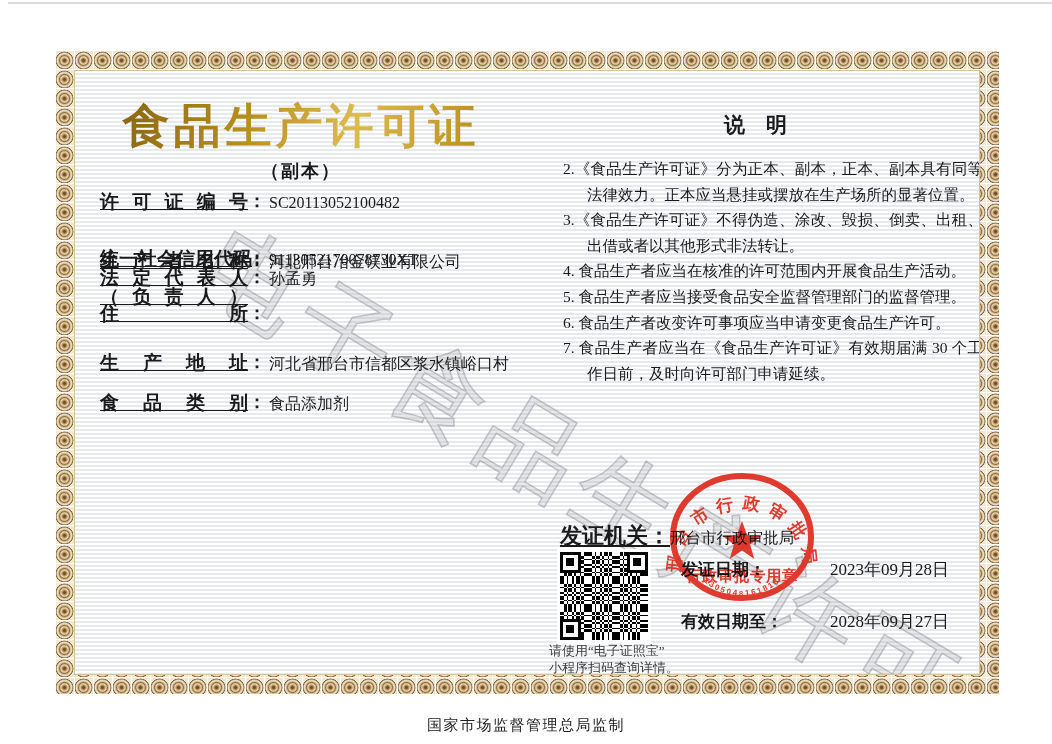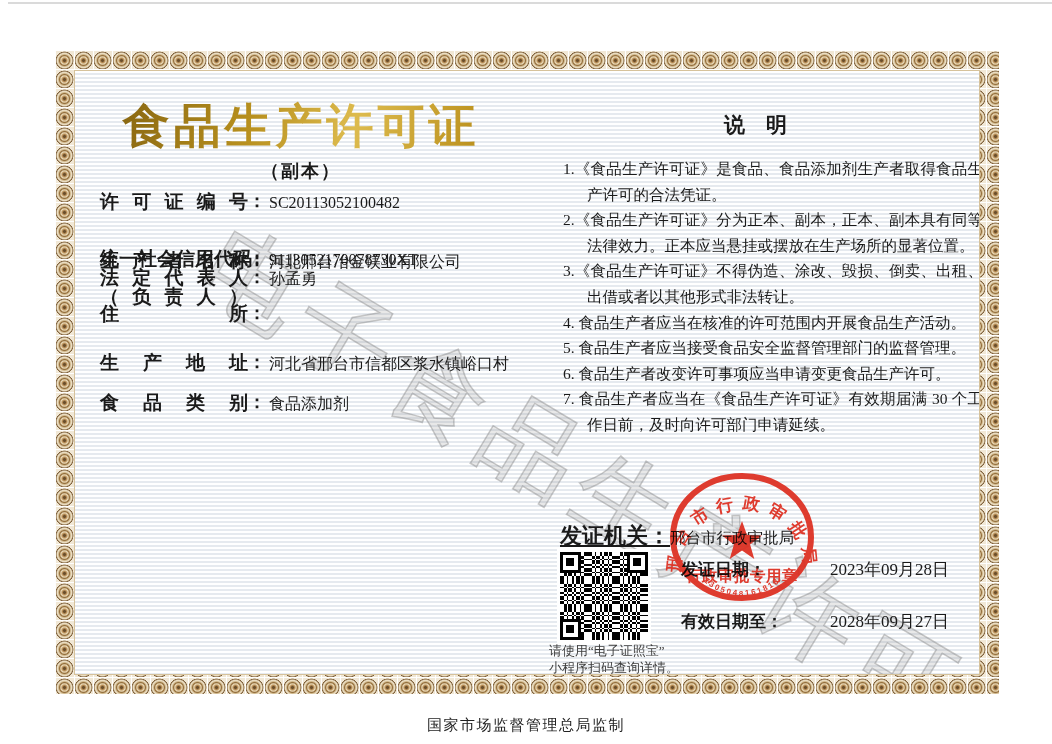--- a/index.html
+++ b/index.html
@@ -46,21 +46,21 @@
     -webkit-background-clip:text; background-clip:text; -webkit-text-fill-color:transparent;
   }
   .cert-subtitle {
     position:absolute; left:16px; top:88px; width:420px; text-align:center;
     font-size:18px; font-weight:bold; letter-spacing:2px;
   }
 
   .field-row { position:absolute; left:25px; white-space:nowrap; display:flex; align-items:flex-start; }
   .field-label {
     display:inline-block; width:148px; font-weight:bold; font-size:19px; line-height:19px;
-    text-align:justify; text-align-last:justify;
+    text-align:justify; text-align-last:justify;text-decoration:underline;
   }
   .field-colon { font-weight:bold; font-size:18px; line-height:19px; }
   .field-value { font-size:16px; line-height:19px; margin-left:3px; padding-top:1px; }
 
   .notes-title {
     position:absolute; left:478px; top:40px; width:405px; text-align:center;
     font-size:21px; font-weight:bold;
   }
   .notes { position:absolute; left:488px; top:85px; width:420px; }
   .note-item {
@@ -153,21 +153,20 @@
             <span class="field-value">河北省邢台市信都区浆水镇峪口村</span>
         </div>
         <div class="field-row" style="top:322px;">
           <span class="field-label">食品类别</span>
             <span class="field-colon">：</span>
             <span class="field-value">食品添加剂</span>
         </div>
 
         <div class="notes-title">说　明</div>
         <div class="notes">
-          <div class="note-item">1.《食品生产许可证》是食品、食品添加剂生产者取得食品生产许可的合法凭证。</div>
           <div class="note-item">2.《食品生产许可证》分为正本、副本，正本、副本具有同等法律效力。正本应当悬挂或摆放在生产场所的显著位置。</div>
           <div class="note-item">3.《食品生产许可证》不得伪造、涂改、毁损、倒卖、出租、出借或者以其他形式非法转让。</div>
           <div class="note-item">4. 食品生产者应当在核准的许可范围内开展食品生产活动。</div>
           <div class="note-item">5. 食品生产者应当接受食品安全监督管理部门的监督管理。</div>
           <div class="note-item">6. 食品生产者改变许可事项应当申请变更食品生产许可。</div>
           <div class="note-item">7. 食品生产者应当在《食品生产许可证》有效期届满 30 个工作日前，及时向许可部门申请延续。</div>
         </div>
 
         <div class="authority-row">
           <span class="authority-label">发证机关：</span><span class="authority-value">邢台市行政审批局</span>

